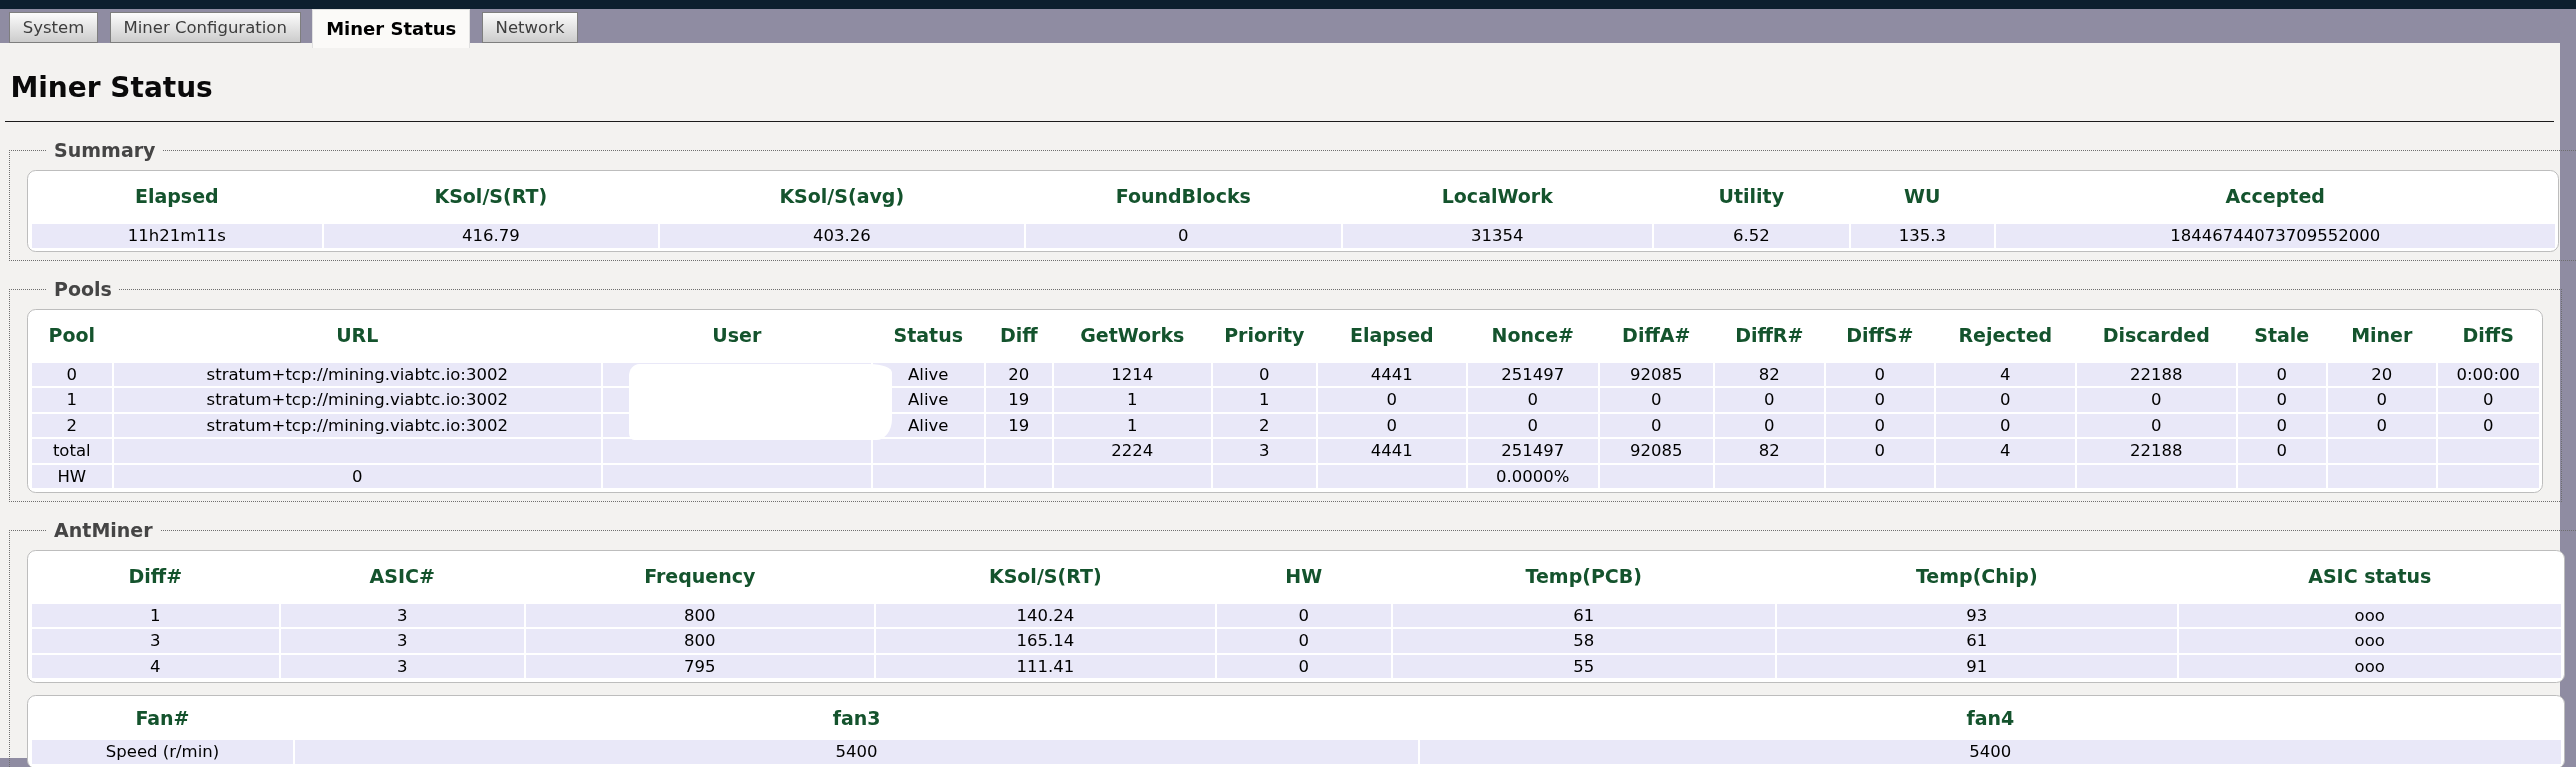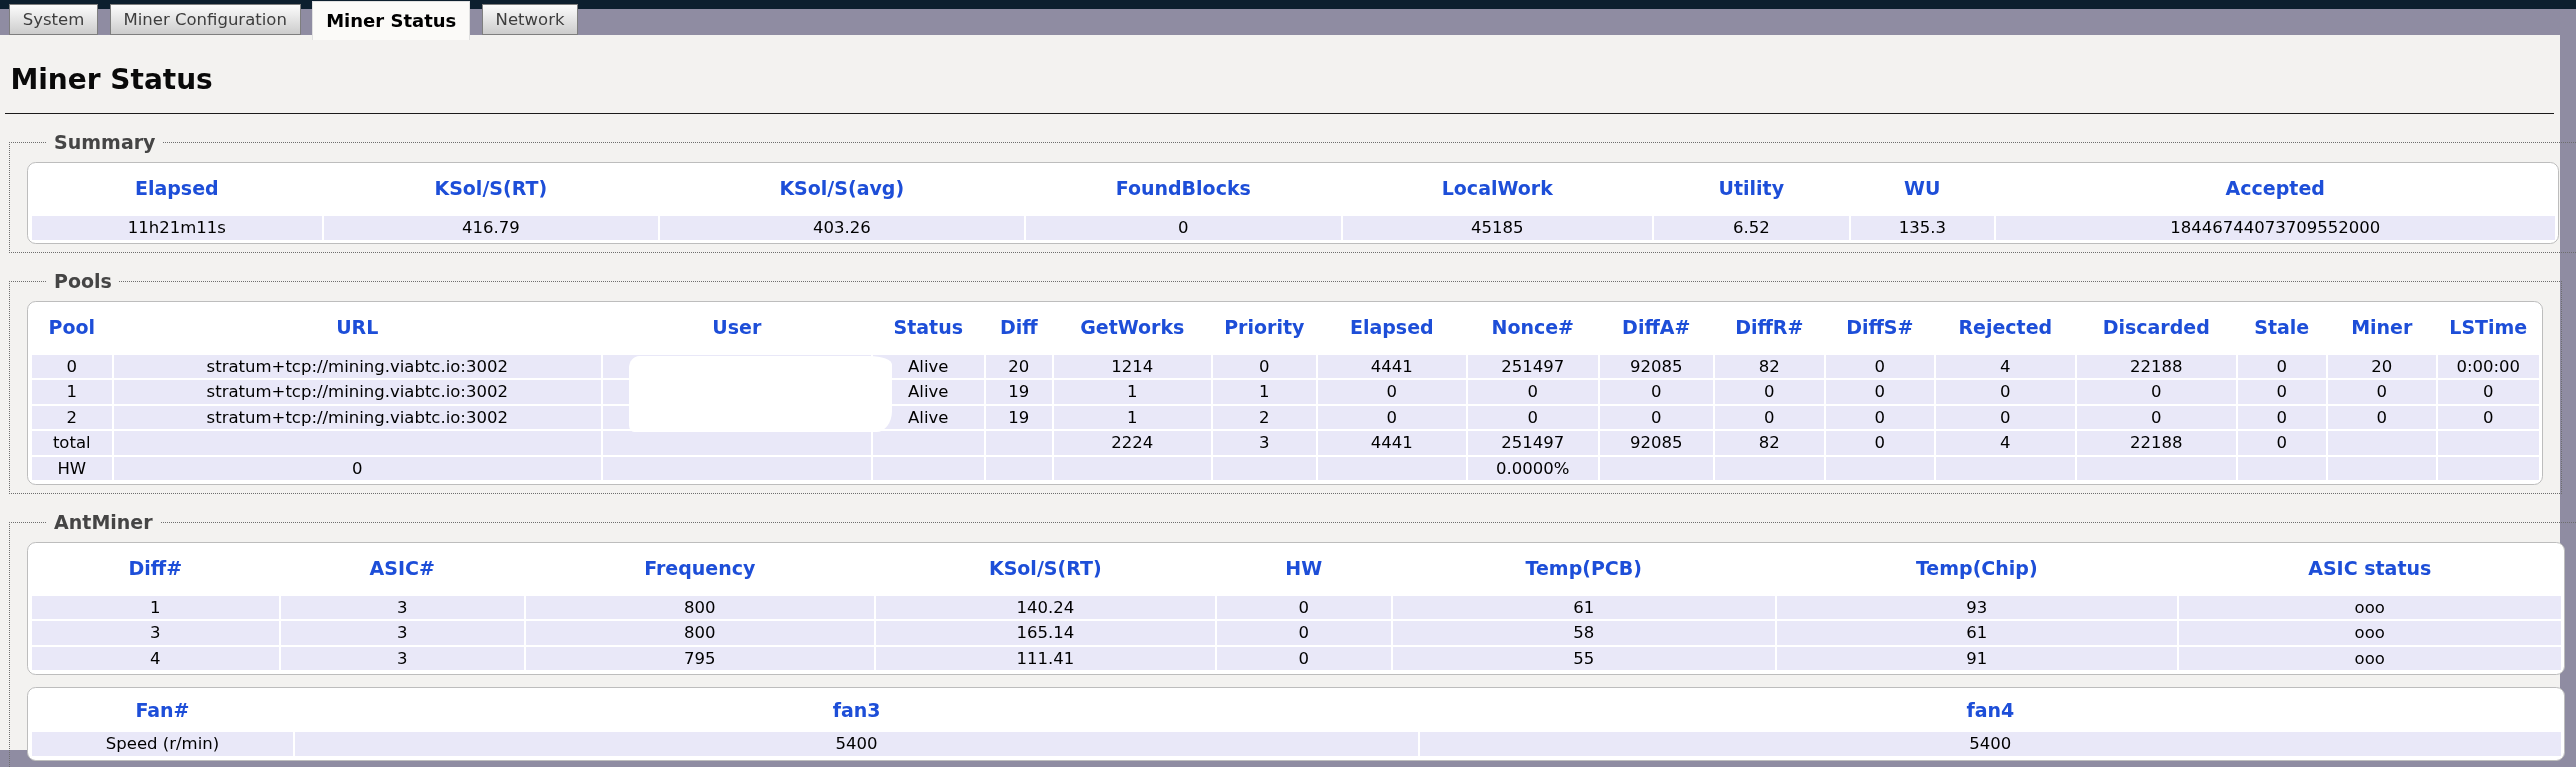--- a/index.html
+++ b/index.html
@@ -5,21 +5,21 @@
   * { box-sizing: border-box; }
   html,body { margin:0; padding:0; }
   body {
     width:2576px; height:767px;
     background:#8f8ca2;
     font-family:"DejaVu Sans","Liberation Sans",sans-serif;
     overflow:hidden; position:relative;
   }
   .topbar { height:8.7px; background:#0d1f2e; }
   .tabstrip {
-    height:26px; padding-left:8.7px;
+    height:34px; padding-left:8.7px;
     display:flex; align-items:flex-end; gap:11.3px;
     position:relative; z-index:3;
   }
   .tab {
     height:31px; padding:0 13px;
     display:flex; align-items:center;
     font-size:16.5px; color:#3d3d3d;
     background:linear-gradient(#fcfcfc,#cccccc);
     border:0.9px solid #7e7e7e;
     white-space:nowrap; cursor:default;
@@ -57,21 +57,21 @@
     border:0.9px solid #bdbdbd;
     border-radius:8.7px;
     padding:1.7px;
     position:relative;
   }
   table.grid {
     width:100%; table-layout:fixed;
     border-collapse:separate; border-spacing:2.6px;
   }
   table.grid th {
-    font-size:19px; font-weight:bold; color:#1d4ed8;
+    font-size:19px; font-weight:bold; color:#14532d;
     padding:10.4px 0 14.8px; 
     white-space:nowrap; overflow:hidden;
     background:#ffffff;
   }
   table.grid td {
     background:#e9e8f8;
     font-size:16.5px; color:#000;
     text-align:center; padding:1.7px 0 2.6px;
     white-space:nowrap; overflow:hidden;
     height:23.5px;
@@ -133,21 +133,21 @@
               <th>WU</th>
               <th>Accepted</th>
             </tr>
           </thead>
           <tbody>
             <tr>
               <td>11h21m11s</td>
               <td>416.79</td>
               <td>403.26</td>
               <td>0</td>
-              <td>45185</td>
+              <td>31354</td>
               <td>6.52</td>
               <td>135.3</td>
               <td>18446744073709552000</td>
             </tr>
           </tbody>
         </table>
     </div>
   </fieldset>
 
   <fieldset class="section">
@@ -184,21 +184,21 @@
               <th>Priority</th>
               <th>Elapsed</th>
               <th>Nonce#</th>
               <th>DiffA#</th>
               <th>DiffR#</th>
               <th>DiffS#</th>
               <th>Rejected</th>
               <th>Discarded</th>
               <th>Stale</th>
               <th>Miner</th>
-              <th>LSTime</th>
+              <th>DiffS</th>
             </tr>
           </thead>
           <tbody>
             <tr>
               <td>0</td>
               <td>stratum+tcp://mining.viabtc.io:3002</td>
               <td>&nbsp;</td>
               <td>Alive</td>
               <td>20</td>
               <td>1214</td>

